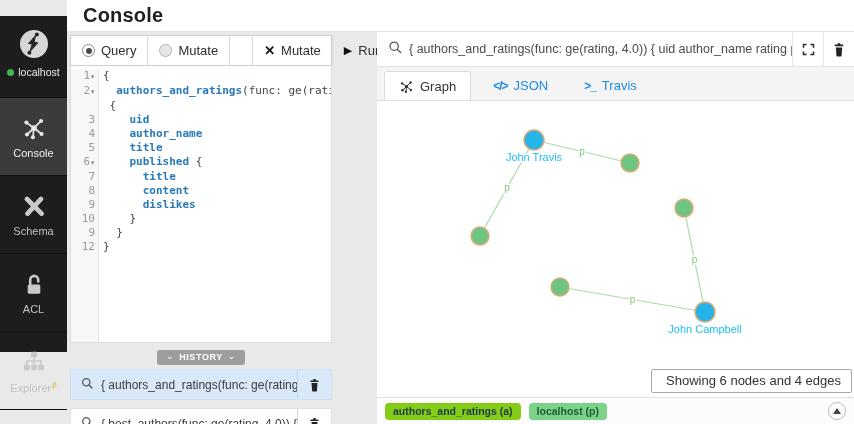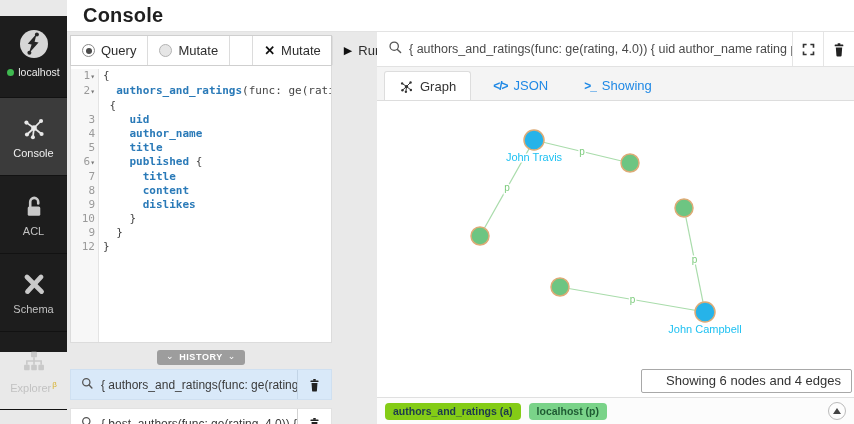--- a/index.html
+++ b/index.html
@@ -61,21 +61,21 @@
   .right-panel { position:absolute; left:377px; top:32px; right:0; bottom:0; background:#f4f4f4; display:flex; flex-direction:column; }
   .searchbar { height:35px; flex:none; background:#fff; border-bottom:1px solid #e2e2e2; display:flex; align-items:center; }
   .searchbar .qtext { flex:1; font-size:12.5px; color:#4a4a4a; white-space:nowrap; overflow:hidden; cursor:pointer; }
   .sb-mag { flex:none; margin:0 6px 0 10px; }
   .sb-btn { flex:none; width:31px; align-self:stretch; display:flex; align-items:center; justify-content:center; border-left:1px solid #e5e5e5; cursor:pointer; background:#fff; border-top:none; border-right:none; border-bottom:none; }
   .tabs { height:33px; flex:none; display:flex; align-items:flex-end; padding-left:7px; gap:8px; }
   .tab { height:29px; display:flex; align-items:center; gap:6px; padding:0 14px; font-size:13px; color:#1e88e5; cursor:pointer; border-radius:3px 3px 0 0; }
   .tab.active { background:#fff; border:1px solid #ddd; border-bottom:none; color:#333; }
   .tab .glyph { font-weight:700; font-size:12px; letter-spacing:-1px; }
   .canvas { flex:1; min-height:0; background:#fff; border-top:1px solid #ddd; position:relative; overflow:hidden; }
-  .status-box { position:absolute; right:2px; bottom:4px; background:#fff; border:1px solid #a8a8a8; border-radius:2px; font-size:13px; color:#333; padding:3px 10px 4px 24px; }
+  .status-box { position:absolute; right:2px; bottom:4px; background:#fff; border:1px solid #a8a8a8; border-radius:2px; font-size:13px; color:#333; padding:3px 10px 4px 14px; }
   .rfooter { height:27px; flex:none; background:#fcfcfc; border-top:1px solid #e0e0e0; display:flex; align-items:center; padding-left:8px; gap:8px; position:relative; }
   .lbadge { font-size:10.5px; font-weight:700; border-radius:4px; padding:2px 8px 3px 8px; cursor:pointer; }
   .collapse-btn { position:absolute; right:8px; top:4px; width:18px; height:18px; border-radius:50%; border:1px solid #bbb; background:#fdfdfd; display:flex; align-items:center; justify-content:center; cursor:pointer; padding:0; }
   .tri-up { width:0; height:0; border-left:4px solid transparent; border-right:4px solid transparent; border-bottom:6px solid #444; }
 
   .nlabel { font-size:11px; fill:#1fc1f2; text-anchor:middle; stroke:#fff; stroke-width:3px; paint-order:stroke; font-family:"Liberation Sans", sans-serif; }
   .elabel { font-size:10px; fill:#7ccb7c; text-anchor:middle; stroke:#fff; stroke-width:3px; paint-order:stroke; font-family:"Liberation Sans", sans-serif; }
 </style>
 </head>
 <body>
@@ -111,34 +111,34 @@
       <circle cx="18.5" cy="5.5" r="1.9" stroke="none"></circle>
               <circle cx="5.5" cy="18" r="1.9" stroke="none"></circle>
       <circle cx="19" cy="17.5" r="1.9" stroke="none"></circle>
               <circle cx="11" cy="20.5" r="1.9" stroke="none"></circle>
     </g>
           </svg>
           <span class="side-label">Console</span>
         </div>
         <div class="side-item">
           <svg width="26" height="26" viewBox="0 0 24 24">
-    <path d="M8.5 12.5 V8.2 a3.7 3.7 0 0 1 7.4 0 V9.6" fill="none" stroke="currentColor" stroke-width="2.4" stroke-linecap="round"></path>
-    <rect x="6.2" y="12.5" width="11.6" height="8.5" rx="1.4" fill="currentColor"></rect>
-          </svg>
-          <span class="side-label">ACL</span>
-        </div>
-        <div class="side-item">
-          <svg width="26" height="26" viewBox="0 0 24 24">
     <g stroke="currentColor" stroke-width="4.4" stroke-linecap="round">
       <line x1="6" y1="19" x2="18.5" y2="5.5"></line>
               <line x1="5.5" y1="5.5" x2="19" y2="19"></line>
     </g>
             <path d="M4.2 20.8 L8 19.6 L5.2 17 Z" fill="currentColor"></path>
           </svg>
           <span class="side-label">Schema</span>
+        </div>
+        <div class="side-item">
+          <svg width="26" height="26" viewBox="0 0 24 24">
+    <path d="M8.5 12.5 V8.2 a3.7 3.7 0 0 1 7.4 0 V9.6" fill="none" stroke="currentColor" stroke-width="2.4" stroke-linecap="round"></path>
+    <rect x="6.2" y="12.5" width="11.6" height="8.5" rx="1.4" fill="currentColor"></rect>
+          </svg>
+          <span class="side-label">ACL</span>
         </div>
         <div class="side-item">
           <svg width="26" height="26" viewBox="0 0 24 24">
     <g fill="currentColor">
               <rect x="9.2" y="3.5" width="5.6" height="5" rx="0.8"></rect>
       <rect x="2.8" y="15.5" width="5.2" height="5" rx="0.8"></rect>
               <rect x="9.4" y="15.5" width="5.2" height="5" rx="0.8"></rect>
               <rect x="16" y="15.5" width="5.2" height="5" rx="0.8"></rect>
             </g>
     <g stroke="currentColor" stroke-width="1.5" fill="none">
@@ -317,21 +317,21 @@
     </g>
           </svg>
           <span>Graph</span>
         </div>
         <div class="tab">
           <span class="glyph">&lt;/&gt;</span>
           <span>JSON</span>
         </div>
         <div class="tab">
           <span class="glyph">&gt;_</span>
-          <span>Showing</span>
+          <span>Travis</span>
         </div>
       </div>
     <div class="canvas">
       <svg id="graph-svg" width="477" height="297" viewBox="0 0 477 297">
           <line x1="157" y1="39" x2="253" y2="62" stroke="#a9dcab" stroke-width="1.2"></line>
           <line x1="157" y1="39" x2="103" y2="135" stroke="#a9dcab" stroke-width="1.2"></line>
           <line x1="307" y1="107" x2="328" y2="211" stroke="#a9dcab" stroke-width="1.2"></line>
           <line x1="183" y1="186" x2="328" y2="211" stroke="#a9dcab" stroke-width="1.2"></line>
           <text class="elabel" x="205" y="53.5">p</text>
           <text class="elabel" x="130" y="90">p</text>

